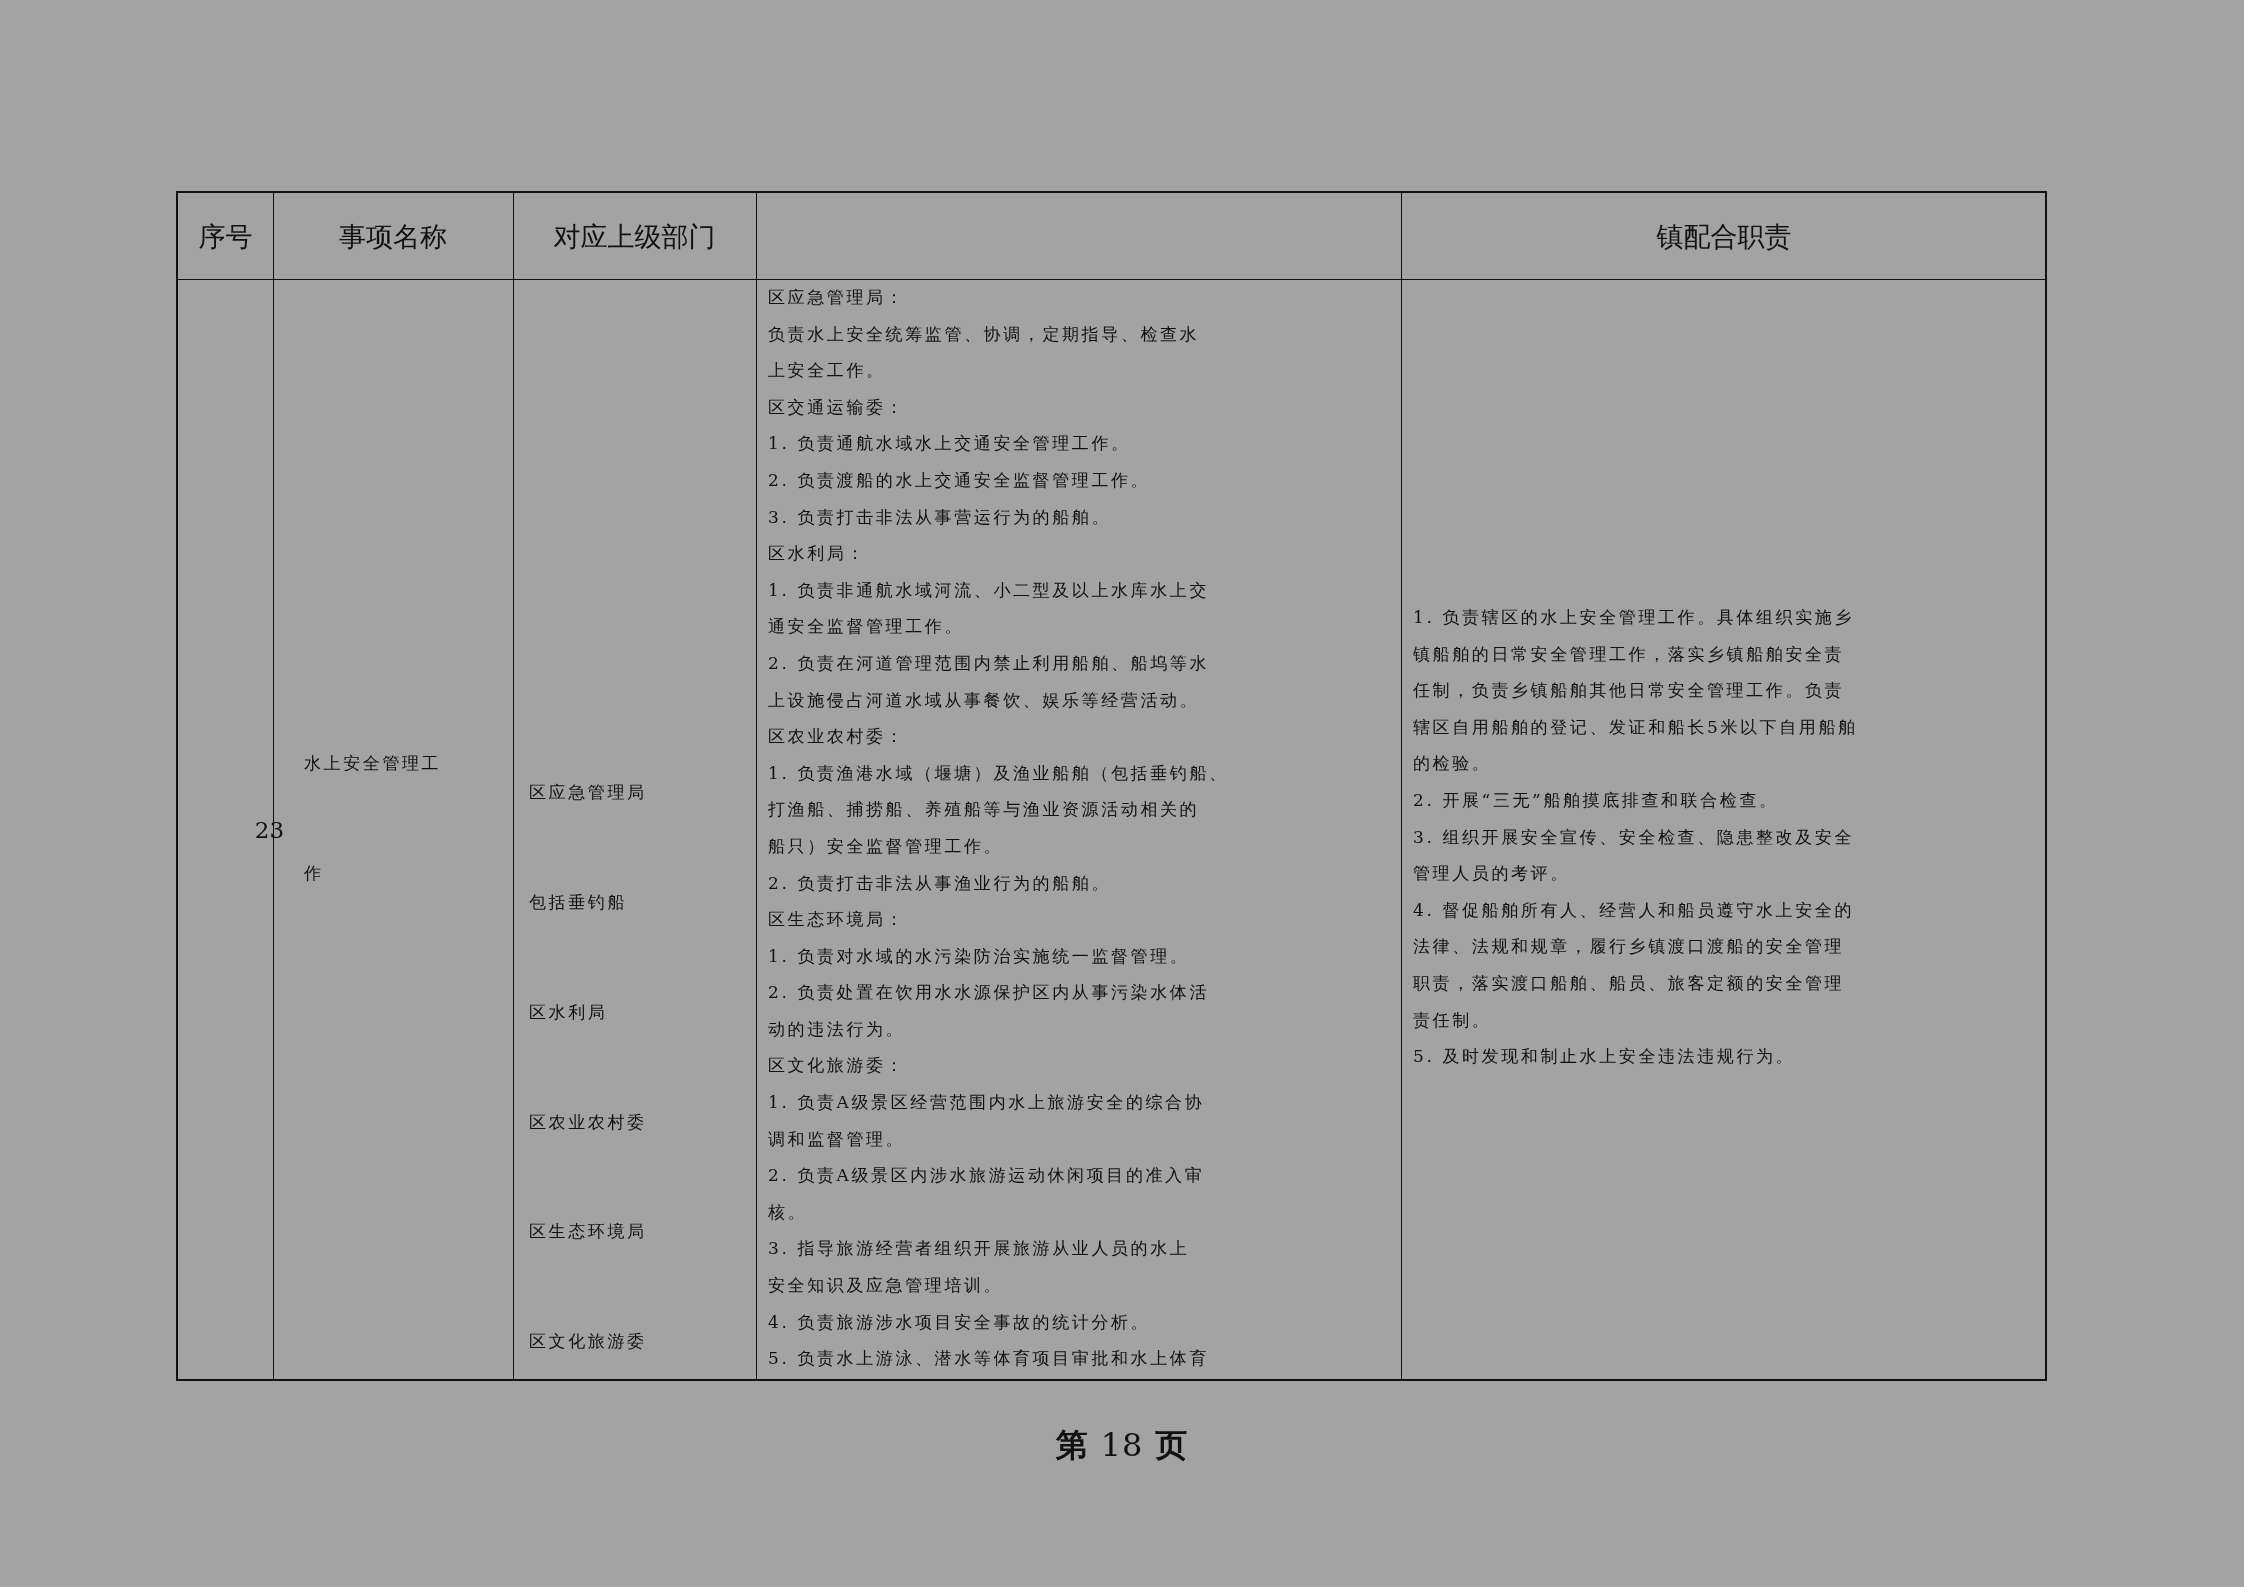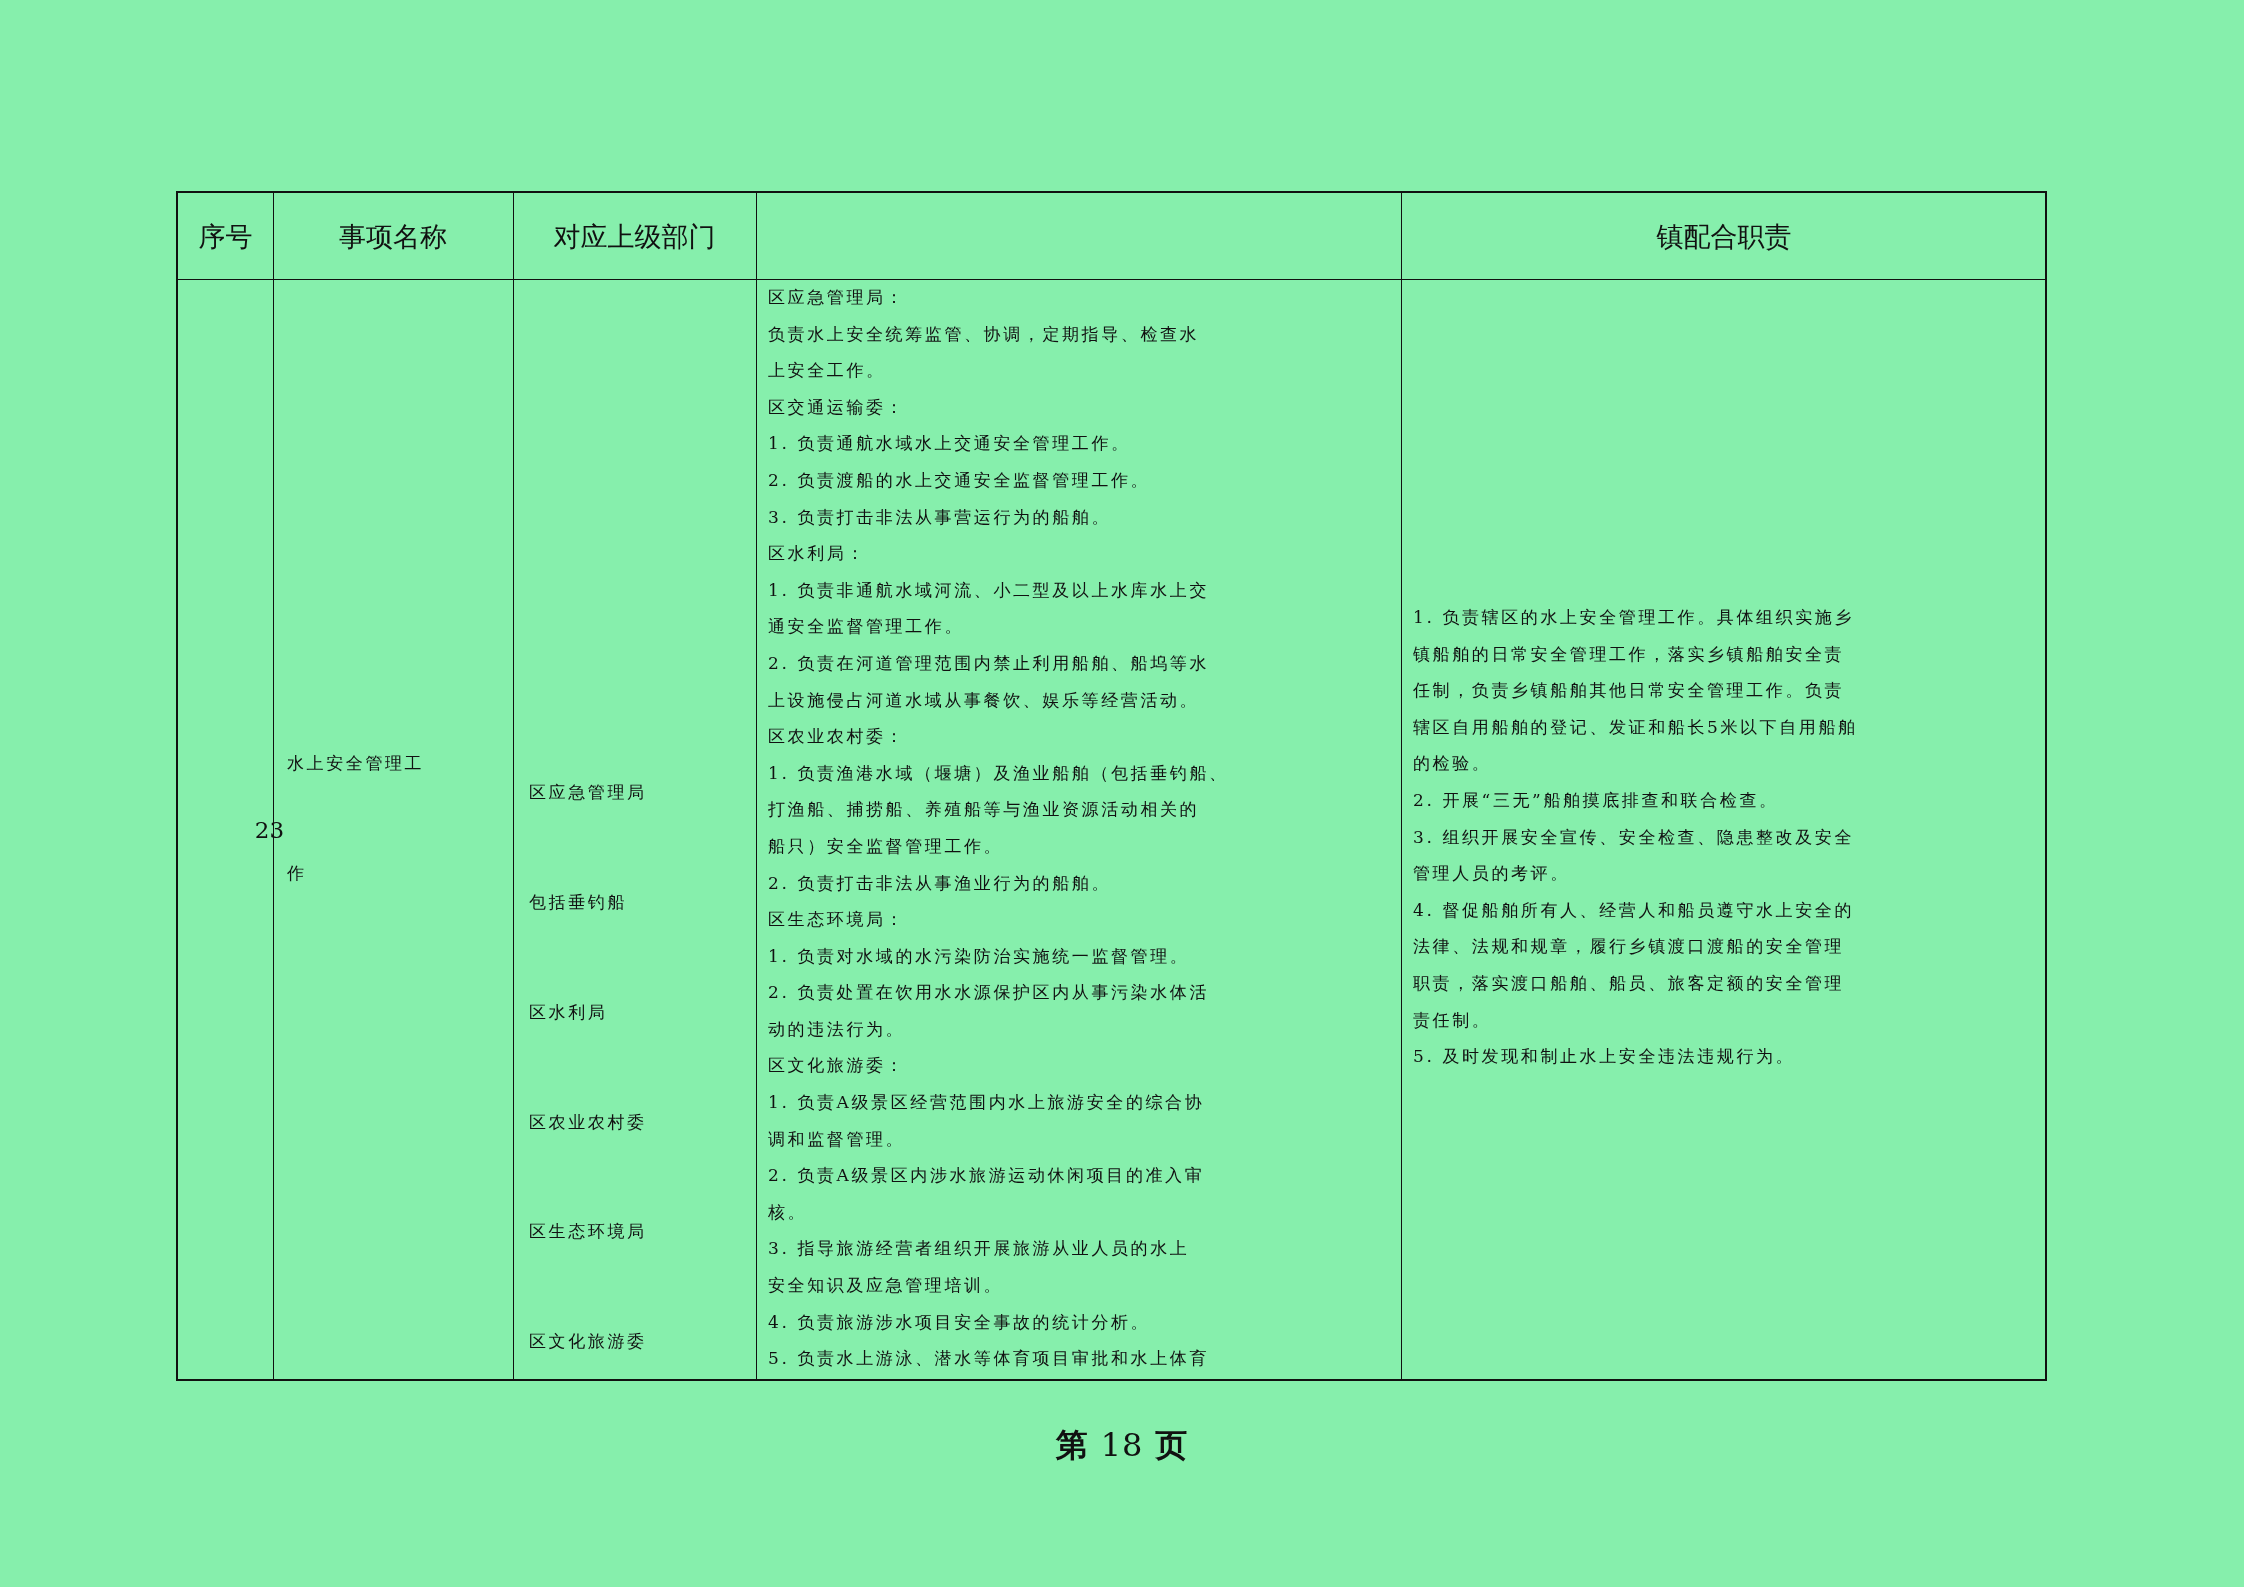--- a/index.html
+++ b/index.html
@@ -1,18 +1,18 @@
 <!DOCTYPE html>
 <html><head>
   <meta charset="utf-8">
   <style>
     html, body { margin: 0; padding: 0; background: #ffffff; }
     body { width: 2244px; height: 1587px; position: relative; overflow: hidden;
            font-family: "DejaVu Serif", "Liberation Serif", serif; color: #111; }
-    .page { position: absolute; left: 0; top: 0; width: 2244px; height: 1587px; background: #86efac; }
+    .page { position: absolute; left: 0; top: 0; width: 2244px; height: 1587px; background: #a3a3a3; }
     .tbl { position: absolute; left: 176px; top: 191px; width: 1871px; height: 1190px;
            border: 2px solid #111; box-sizing: border-box; }
     .vline { position: absolute; top: 0; bottom: 0; width: 0; border-left: 1.6px solid #111; }
     .hline { position: absolute; left: 0; right: 0; height: 0; border-top: 1.6px solid #111; }
     .hdr { position: absolute; top: 0; height: 88px; display: flex; align-items: center; justify-content: center;
            font-family: "DejaVu Sans", "Liberation Sans", sans-serif; font-size: 27px; color: #111; }
     .cell { position: absolute; top: 88px; bottom: 0; overflow: hidden; }
     .num { display: flex; align-items: center; justify-content: center; font-size: 23px; padding-left: 44px; }
     .name-wrap { display: flex; align-items: center; }
     .txt { font-size: 17px; line-height: 36.6px; letter-spacing: 2.6px; white-space: pre; }
@@ -34,21 +34,21 @@
     <div class="hline" style="top:86px"></div>
 
     <div class="hdr" style="left:0;width:95px">序号</div>
     <div class="hdr" style="left:95px;width:240px">事项名称</div>
     <div class="hdr" style="left:335px;width:243px">对应上级部门</div>
     <div class="hdr" style="left:1223px;width:646px">镇配合职责</div>
 
     <div class="cell num" style="left:0;width:95px">23</div>
 
     <div class="cell name-wrap" style="left:95px;width:240px">
-      <div class="txt lines" style="padding-left:14px;margin-top:-24px">
+      <div class="txt lines" style="padding-left:31px;margin-top:-24px">
         <div>水上安全管理工</div>
         <div>作</div>
       </div>
     </div>
 
     <div class="cell" style="left:335px;width:243px">
       <div class="txt lines" style="position:absolute;left:16px;top:420px">
         <div>区应急管理局</div>
         <div>包括垂钓船</div>
         <div>区水利局</div>

